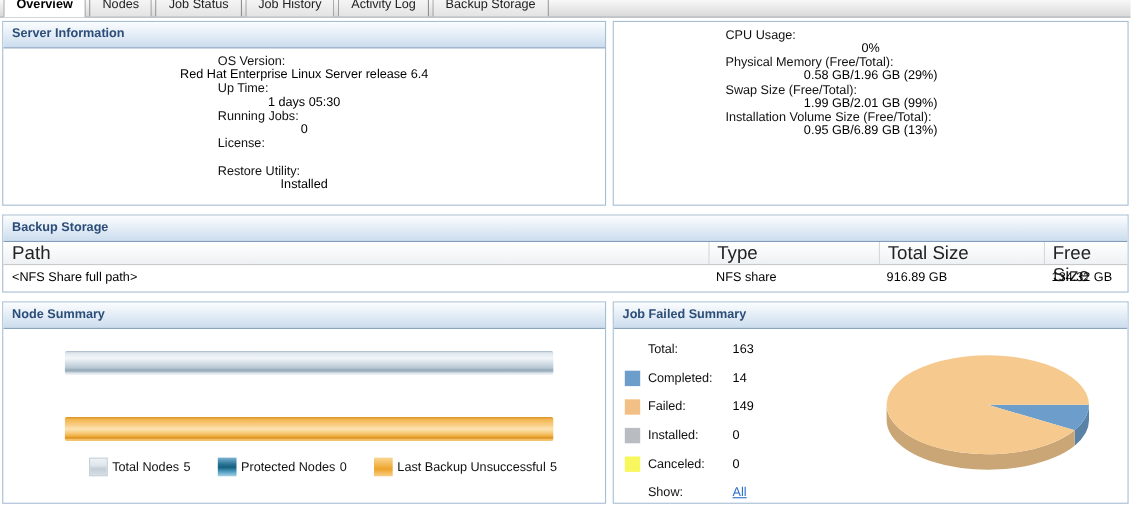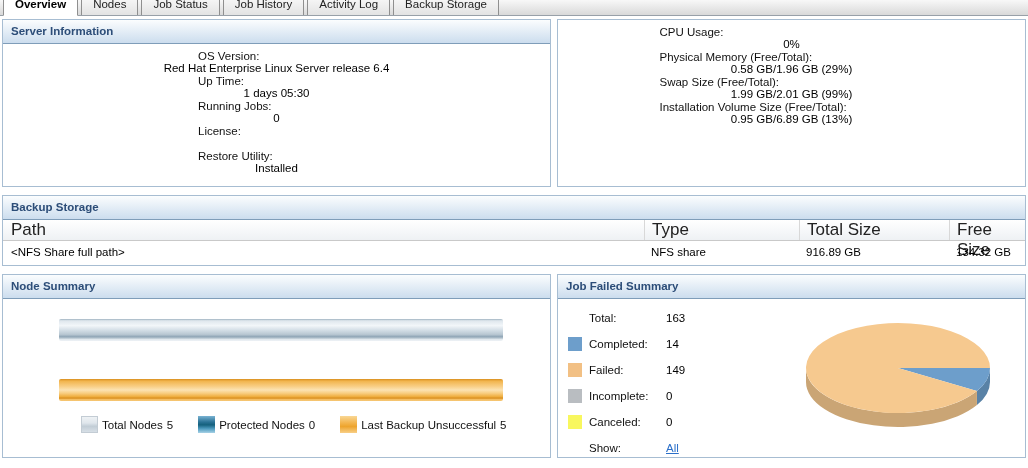--- a/index.html
+++ b/index.html
@@ -192,21 +192,21 @@
             <span class="jh-label">Completed:</span>
             <span class="jh-value">14</span>
           </div>
           <div class="jh-row">
             <span class="jh-sw orange"></span>
             <span class="jh-label">Failed:</span>
             <span class="jh-value">149</span>
           </div>
           <div class="jh-row">
             <span class="jh-sw grey"></span>
-            <span class="jh-label">Incomplete:</span>
+            <span class="jh-label">Installed:</span>
             <span class="jh-value">0</span>
           </div>
           <div class="jh-row">
             <span class="jh-sw yellow"></span>
             <span class="jh-label">Canceled:</span>
             <span class="jh-value">0</span>
           </div>
           <div class="jh-row">
             <span class="jh-sw none"></span>
             <span class="jh-label">Show:</span>

